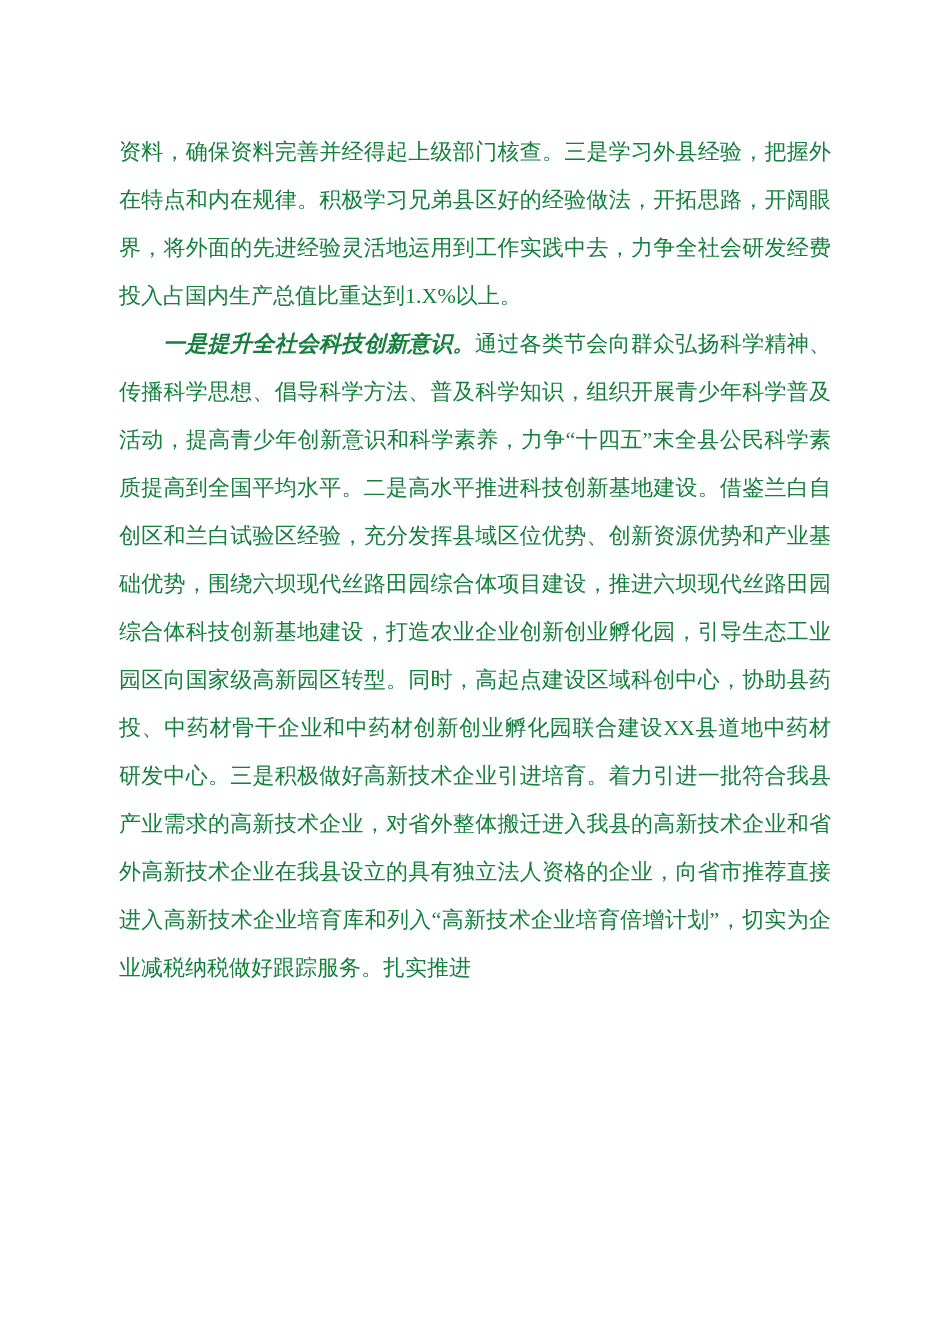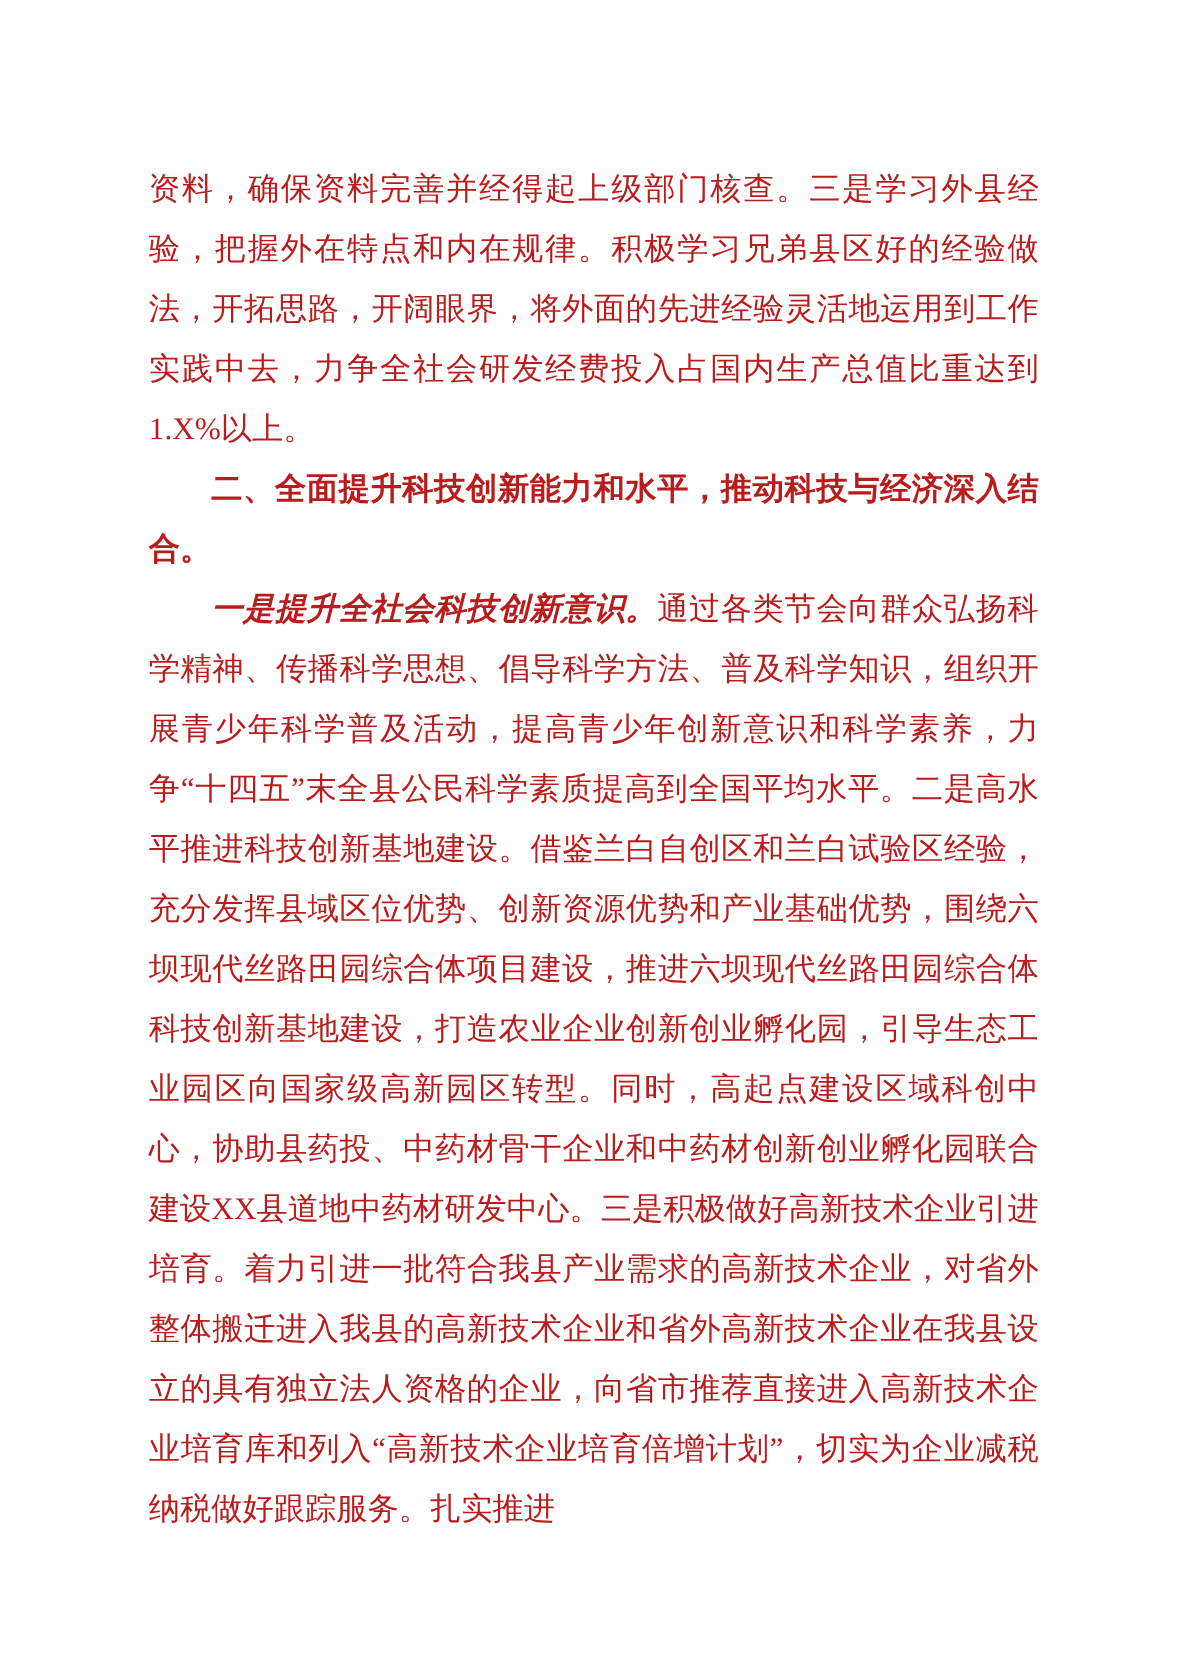--- a/index.html
+++ b/index.html
@@ -11,23 +11,23 @@
       position: relative;
       width: 950px;
       height: 1344px;
       margin: 0 auto;
       background: #ffffff;
       box-sizing: border-box;
       padding: 128px 119px 0 119px;
       overflow: hidden;
     }
     .doc {
-      color: #b91c1c;
+      color: #15803d;
       font-family: "Liberation Serif", "DejaVu Serif", serif;
-      font-size: 25px;
+      font-size: 22px;
       line-height: 48px;
       text-align: justify;
       text-justify: inter-ideograph;
     }
     .doc p {
       margin: 0;
       text-indent: 2em;
     }
     .doc p.continuation {
       text-indent: 0;
@@ -41,18 +41,17 @@
     }
   </style>
 </head>
 <body>
 
 <div class="page">
   <div class="doc">
 
     <p class="continuation"><span>资料，确保资料完善并经得起上级部门核查。三是学习外县经验，把握外在特点和内在规律。积极学习兄弟县区好的经验做法，开拓思路，开阔眼界，将外面的先进经验灵活地运用到工作实践中去，力争全社会研发经费投入占国内生产总值比重达到1.X%以上。</span></p>
 
-    <p class="heading"><span>二、全面提升科技创新能力和水平，推动科技与经济深入结合。</span></p>
 
     <p><span class="lead">一是提升全社会科技创新意识。</span><span>通过各类节会向群众弘扬科学精神、传播科学思想、倡导科学方法、普及科学知识，组织开展青少年科学普及活动，提高青少年创新意识和科学素养，力争“十四五”末全县公民科学素质提高到全国平均水平。二是高水平推进科技创新基地建设。借鉴兰白自创区和兰白试验区经验，充分发挥县域区位优势、创新资源优势和产业基础优势，围绕六坝现代丝路田园综合体项目建设，推进六坝现代丝路田园综合体科技创新基地建设，打造农业企业创新创业孵化园，引导生态工业园区向国家级高新园区转型。同时，高起点建设区域科创中心，协助县药投、中药材骨干企业和中药材创新创业孵化园联合建设XX县道地中药材研发中心。三是积极做好高新技术企业引进培育。着力引进一批符合我县产业需求的高新技术企业，对省外整体搬迁进入我县的高新技术企业和省外高新技术企业在我县设立的具有独立法人资格的企业，向省市推荐直接进入高新技术企业培育库和列入“高新技术企业培育倍增计划”，切实为企业减税纳税做好跟踪服务。扎实推进</span></p>
 
   </div>
 </div>
 
 </body></html>

